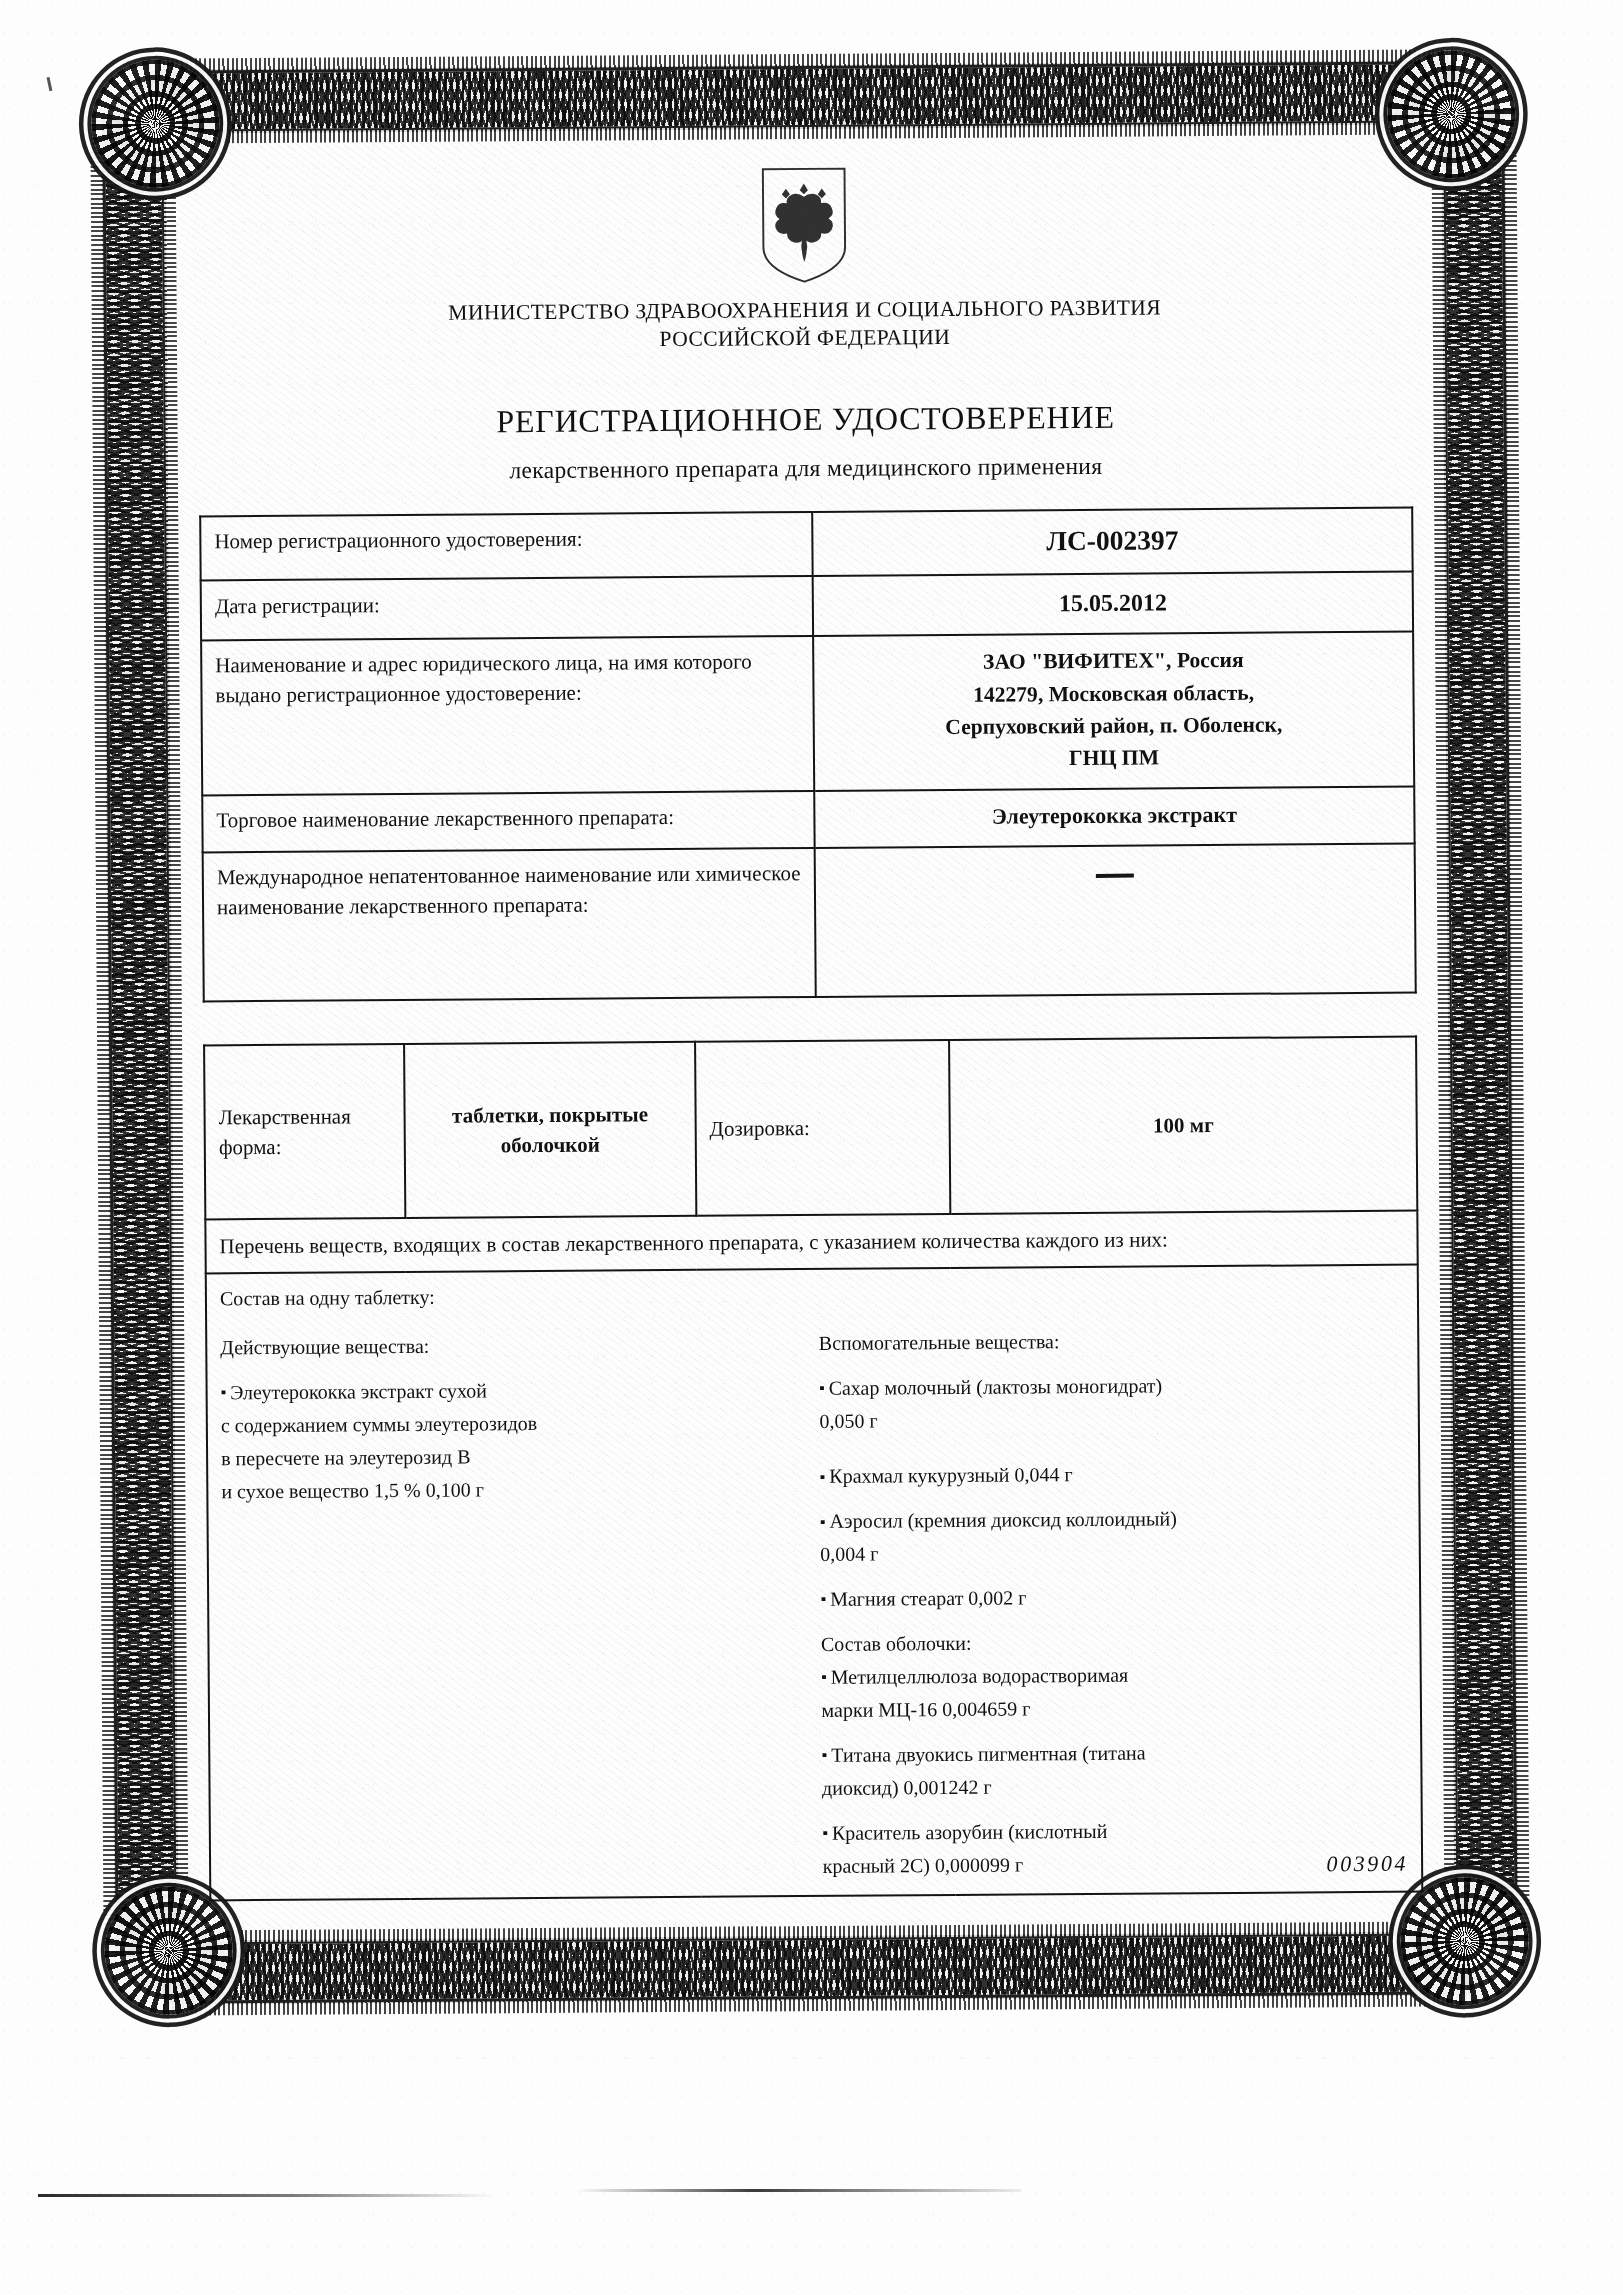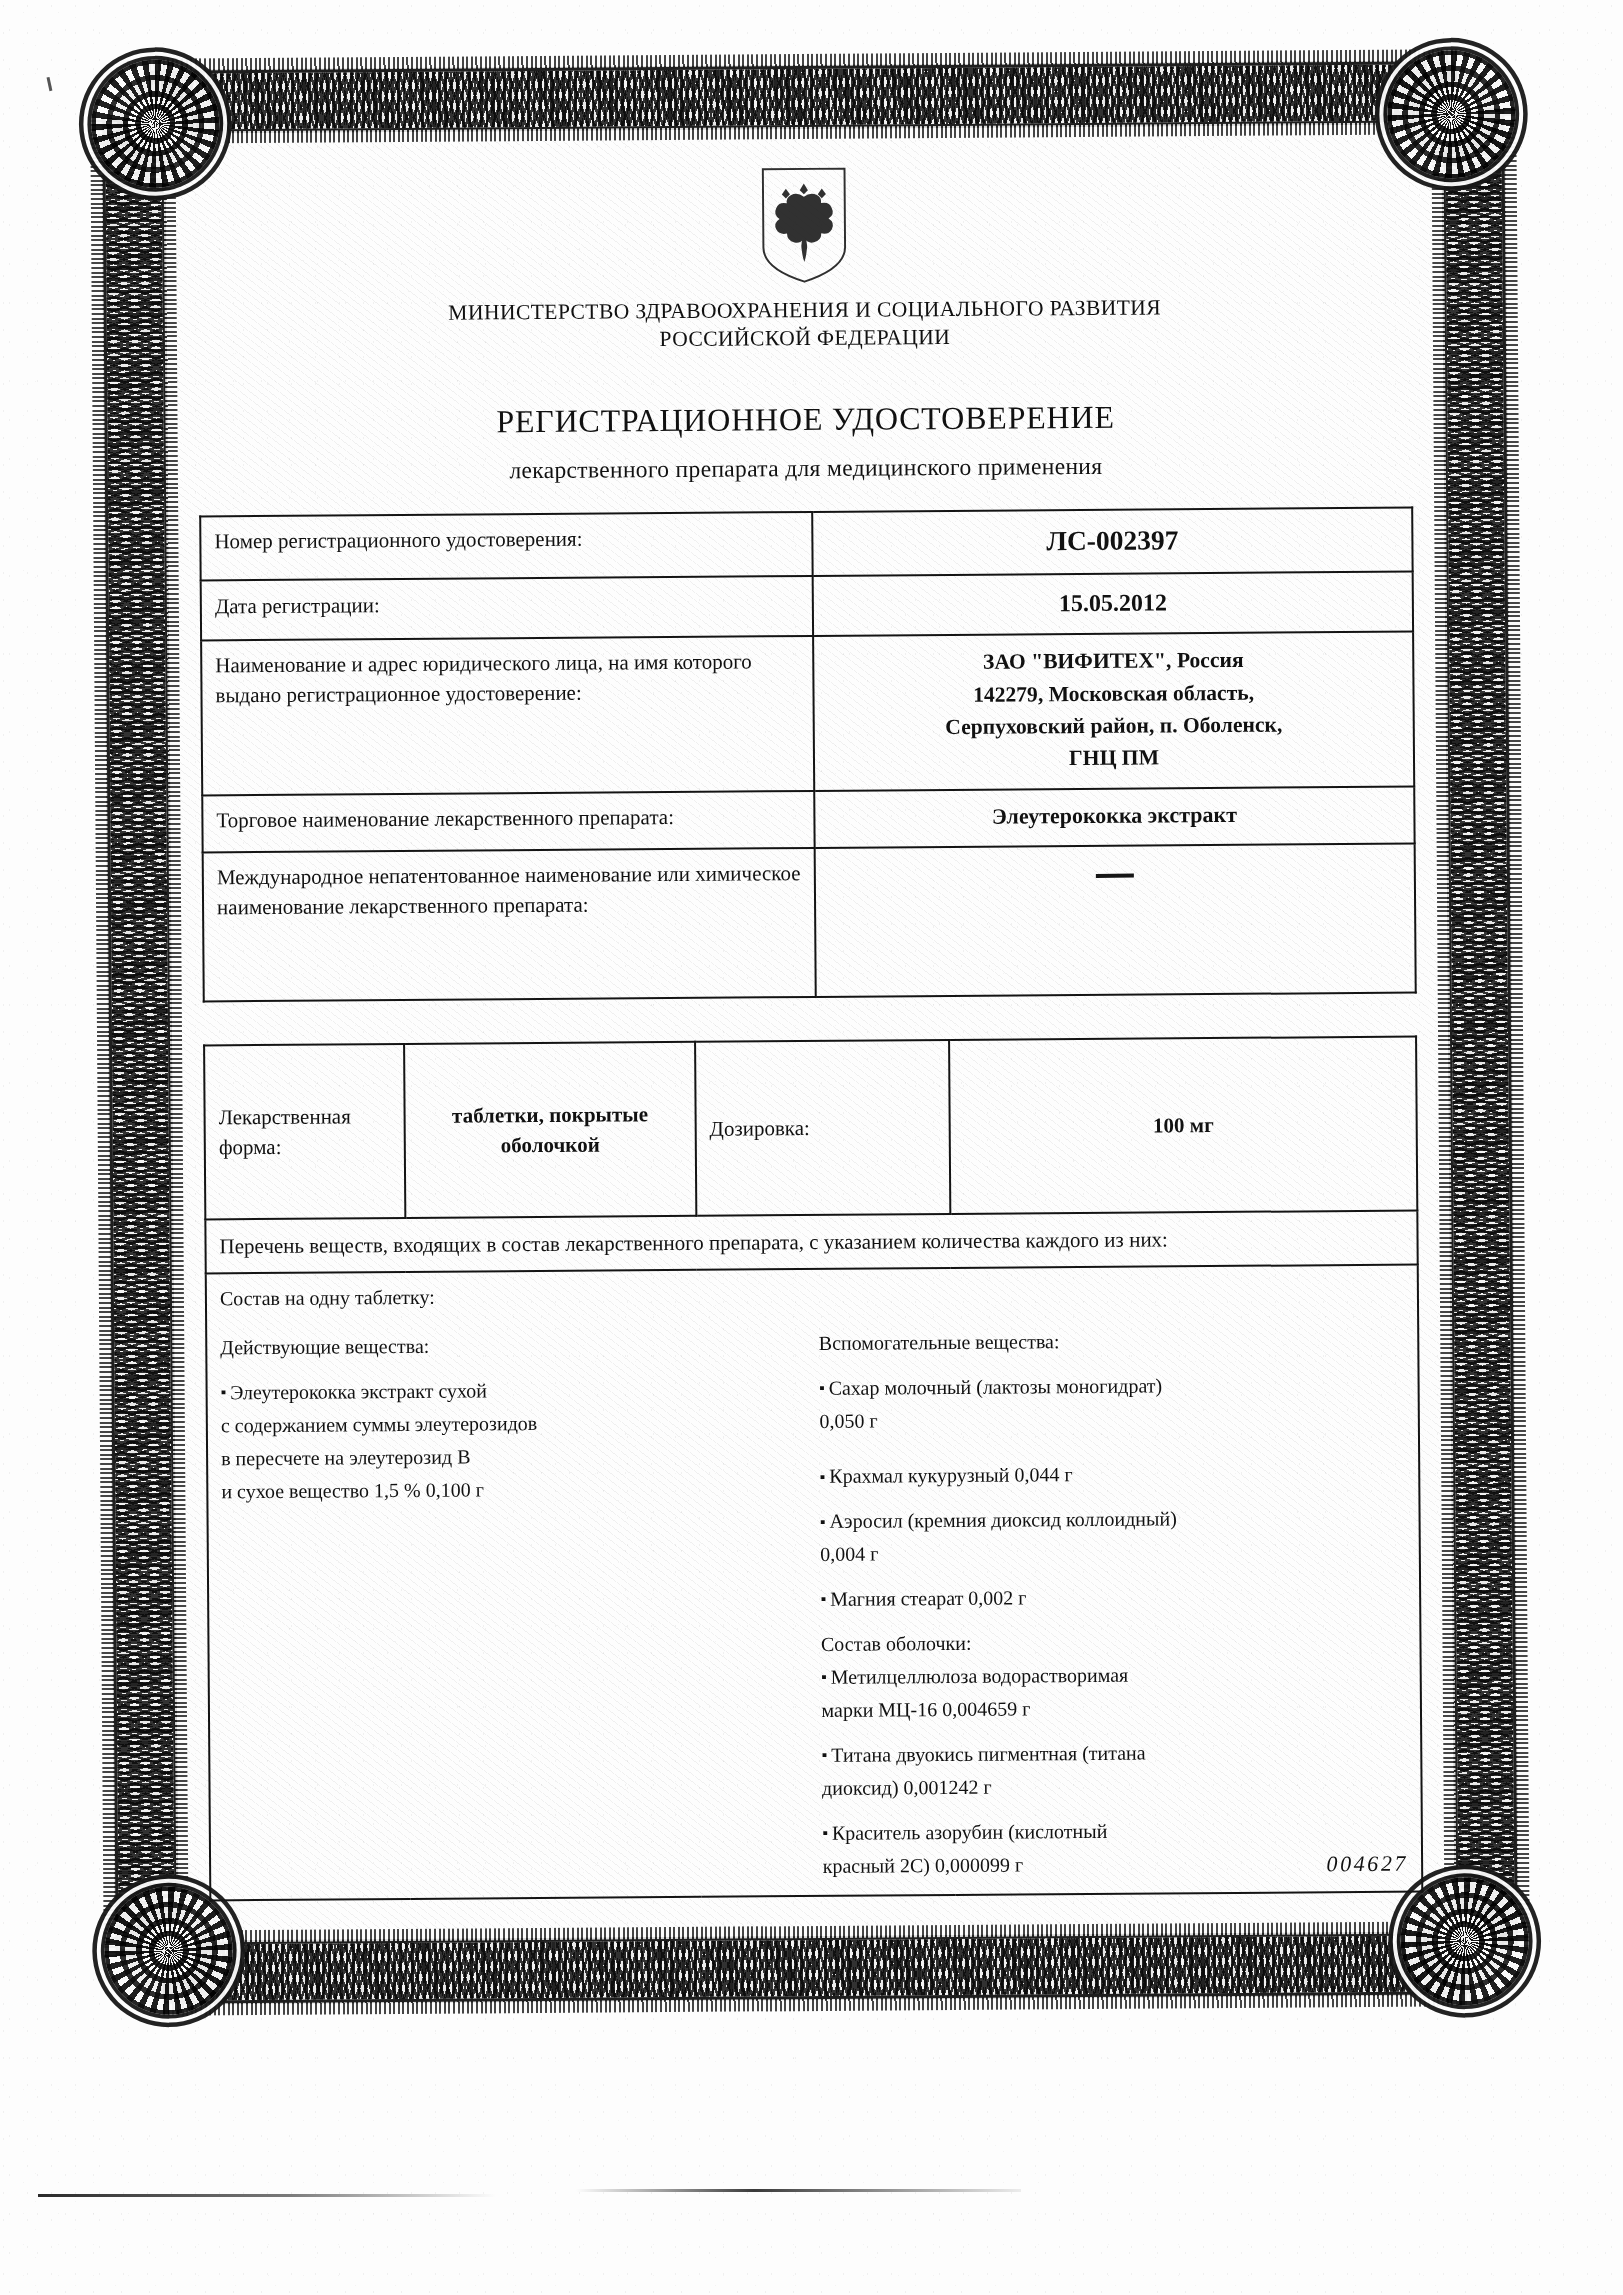--- a/index.html
+++ b/index.html
@@ -345,21 +345,21 @@
                 <div class="comp-line gap-sm">Состав оболочки:</div>
 
                 <div class="comp-line bullet">Метилцеллюлоза водорастворимая</div>
                 <div class="comp-line">марки МЦ-16 0,004659 г</div>
 
                 <div class="comp-line bullet gap-sm">Титана двуокись пигментная (титана</div>
                 <div class="comp-line">диоксид) 0,001242 г</div>
 
                 <div class="comp-line bullet gap-sm">Краситель азорубин (кислотный</div>
                 <div class="comp-line">
-                  <span class="serial">004627</span>
+                  <span class="serial">003904</span>
                   <span>красный 2С) 0,000099 г</span>
                 </div>
               </div>
 
             </div>
           </td>
         </tr>
       </tbody>
     </table>
 

